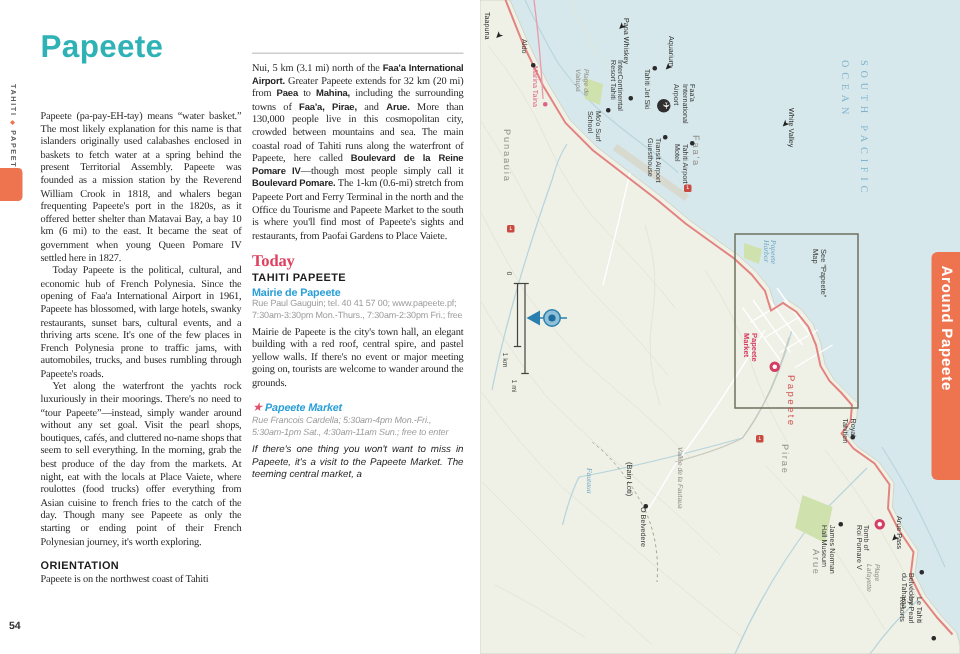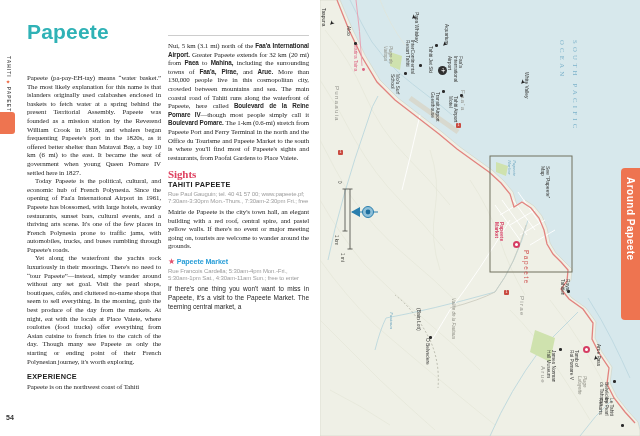--- a/index.html
+++ b/index.html
@@ -29,21 +29,21 @@
      font-family:"Liberation Sans",sans-serif;}
   .poi-name{font-size:7.2px;font-weight:bold;color:#2b9fd8;font-family:"Liberation Sans",sans-serif;}
   .info{font-size:6px;line-height:7.8px;color:#9c9c9c;margin:1px 0 2px 0;
      font-family:"Liberation Sans",sans-serif;}
   .bold-sans{font-family:"Liberation Sans",sans-serif;font-weight:bold;font-size:6.3px;}
   .top-box{margin-top:8px;border-top:2px solid #41b6e8;border-bottom:2px solid #41b6e8;
      padding:5px 0;display:flex;align-items:center;gap:5px;}
   .tx-icon{width:12px;height:12px;border-radius:50%;
      background:radial-gradient(circle,#ffffff 0 17%,#2fa9df 18% 58%,#a8dcf2 59% 100%);}
   .tx-label{font-weight:bold;font-size:9.5px;letter-spacing:.4px;color:#111;}
-  .market{margin-top:7px;}
+  .market{margin-top:7px;font-style:italic;}
   .star{color:#e2516d;font-size:8px;}
   .sans-body{font-family:"Liberation Sans",sans-serif !important;font-size:6.5px !important;
      line-height:8.8px !important;letter-spacing:0 !important;}
   #page-num{position:absolute;left:6px;top:414px;font-size:7px;font-weight:bold;color:#333;}
   
   #map-page{position:absolute;left:320px;top:0;width:320px;height:436px;background:#d7e8ec;}
   #map-svg{position:absolute;left:0;top:0;}
   #map-labels{position:absolute;left:0;top:0;width:320px;height:436px;}
   .mlabel{position:absolute;transform:rotate(90deg);transform-origin:0 0;white-space:nowrap;
      font-size:4.8px;line-height:5.4px;color:#3a3a38;font-family:"Liberation Sans",sans-serif;}
@@ -85,30 +85,31 @@
       <span>PAPEETE</span>
     </div>
     <div class="edge-tab-square"></div>
 
     <h1 id="page-title">Papeete</h1>
 
     <div id="col1" class="col">
       <p>Papeete (pa-pay-EH-tay) means “water basket.” The most likely explanation for this name is that islanders originally used calabashes enclosed in baskets to fetch water at a spring behind the present Territorial Assembly. Papeete was founded as a mission station by the Reverend William Crook in 1818, and whalers began frequenting Papeete's port in the 1820s, as it offered better shelter than Matavai Bay, a bay 10 km (6 mi) to the east. It became the seat of government when young Queen Pomare IV settled here in 1827.</p>
       <p class="ind">Today Papeete is the political, cultural, and economic hub of French Polynesia. Since the opening of Faa'a International Airport in 1961, Papeete has blossomed, with large hotels, swanky restaurants, sunset bars, cultural events, and a thriving arts scene. It's one of the few places in French Polynesia prone to traffic jams, with automobiles, trucks, and buses rumbling through Papeete's roads.</p>
       <p class="ind">Yet along the waterfront the yachts rock luxuriously in their moorings. There's no need to “tour Papeete”—instead, simply wander around without any set goal. Visit the pearl shops, boutiques, cafés, and cluttered no-name shops that seem to sell everything. In the morning, grab the best produce of the day from the markets. At night, eat with the locals at Place Vaiete, where roulottes (food trucks) offer everything from Asian cuisine to french fries to the catch of the day. Though many see Papeete as only the starting or ending point of their French Polynesian journey, it's worth exploring.</p>
-      <h3 class="orient-head">EXPERIENCE</h3>
+      <h3 class="orient-head">ORIENTATION</h3>
       <p>Papeete is on the northwest coast of Tahiti</p>
     </div>
 
     <div id="col2-rule"></div>
 
     <div id="col2" class="col">
       <p><span>Nui, 5 km (3.1 mi) north of the </span><span class="bold-sans">Faa'a International Airport.</span><span> Greater Papeete extends for 32 km (20 mi) from </span><span class="bold-sans">Paea</span><span> to </span><span class="bold-sans">Mahina,</span><span> including the surrounding towns of </span><span class="bold-sans">Faa'a, Pirae,</span><span> and </span><span class="bold-sans">Arue.</span><span> More than 130,000 people live in this cosmopolitan city, crowded between mountains and sea. The main coastal road of Tahiti runs along the waterfront of Papeete, here called </span><span class="bold-sans">Boulevard de la Reine Pomare IV</span><span>—though most people simply call it </span><span class="bold-sans">Boulevard Pomare.</span><span> The 1-km (0.6-mi) stretch from Papeete Port and Ferry Terminal in the north and the Office du Tourisme and Papeete Market to the south is where you'll find most of Papeete's sights and restaurants, from Paofai Gardens to Place Vaiete.</span></p>
-      <h2 class="sights-head">Sights</h2>
+      <h2 class="sights-head">Today</h2>
       <h3 class="subhead">TAHITI PAPEETE</h3>
+      <div class="poi-name">Mairie de Papeete</div>
       <div class="info">Rue Paul Gauguin; tel. 40 41 57 00; www.papeete.pf; 7:30am-3:30pm Mon.-Thurs., 7:30am-2:30pm Fri.; free</div>
       <p>Mairie de Papeete is the city's town hall, an elegant building with a red roof, central spire, and pastel yellow walls. If there's no event or major meeting going on, tourists are welcome to wander around the grounds.</p>
 
 
       <div class="market">
         <div>
           <span class="star">★</span>
           <span class="poi-name">Papeete Market</span>
         </div>
         <div class="info">Rue Francois Cardella; 5:30am-4pm Mon.-Fri., 5:30am-1pm Sat., 4:30am-11am Sun.; free to enter</div>

